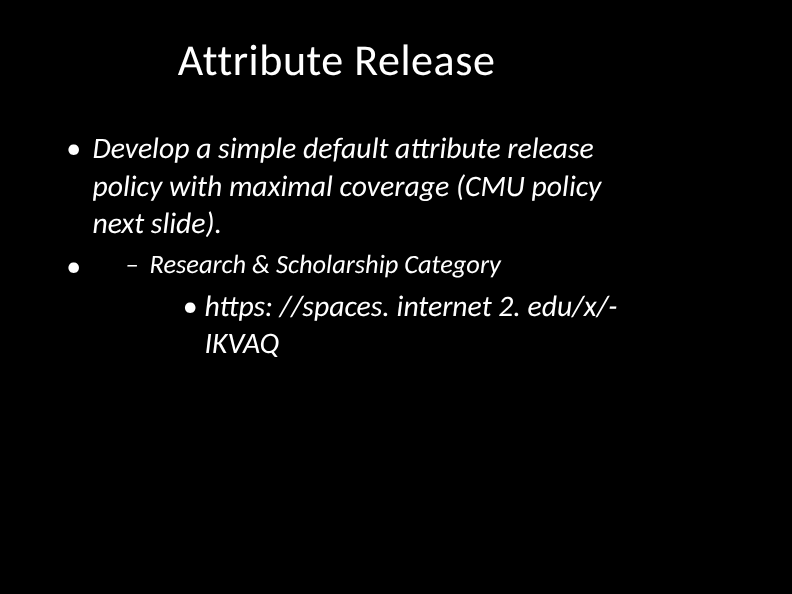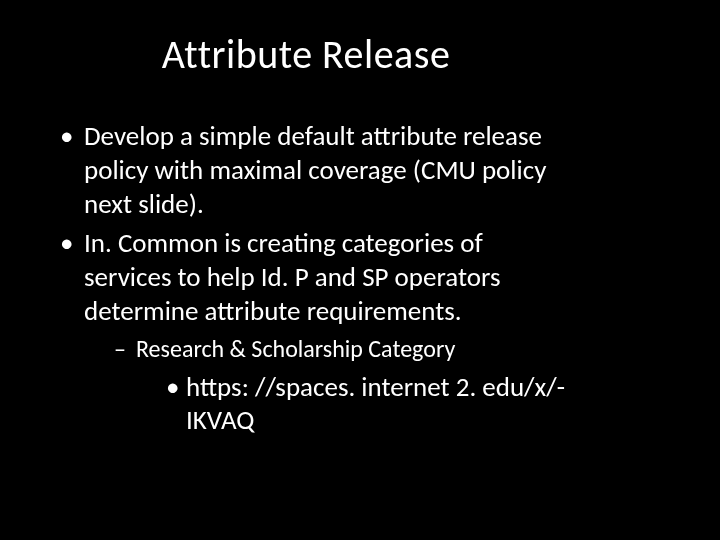--- a/index.html
+++ b/index.html
@@ -29,20 +29,21 @@
     list-style: none;
     padding: 0;
     margin: 0 0 0 20px;
     font-size: 27px;
     line-height: 1.25;
   }
   ul.level1 > li {
     position: relative;
     padding-left: 24px;
     margin-bottom: 6px;
+    font-style: italic;
   }
   ul.level1 > li::before {
     content: "•";
     position: absolute;
     left: 0;
     top: 0;
     font-size: 27px;
   }
   ul.level2 {
     list-style: none;
@@ -81,21 +82,20 @@
 </head>
 <body>
 
 <div class="slide">
   <div class="title">Attribute Release</div>
   <ul class="level1">
     <li>
       <span>Develop a simple default attribute release policy with maximal coverage (CMU policy next slide).</span>
     </li>
     <li>
-      <span>In. Common is creating categories of services to help Id. P and SP operators determine attribute requirements.</span>
       <ul class="level2">
         <li>
           <span>Research &amp; Scholarship Category</span>
           <ul class="level3">
             <li>
               <span>https: //spaces. internet 2. edu/x/-IKVAQ</span>
             </li>
           </ul>
         </li>
       </ul>

